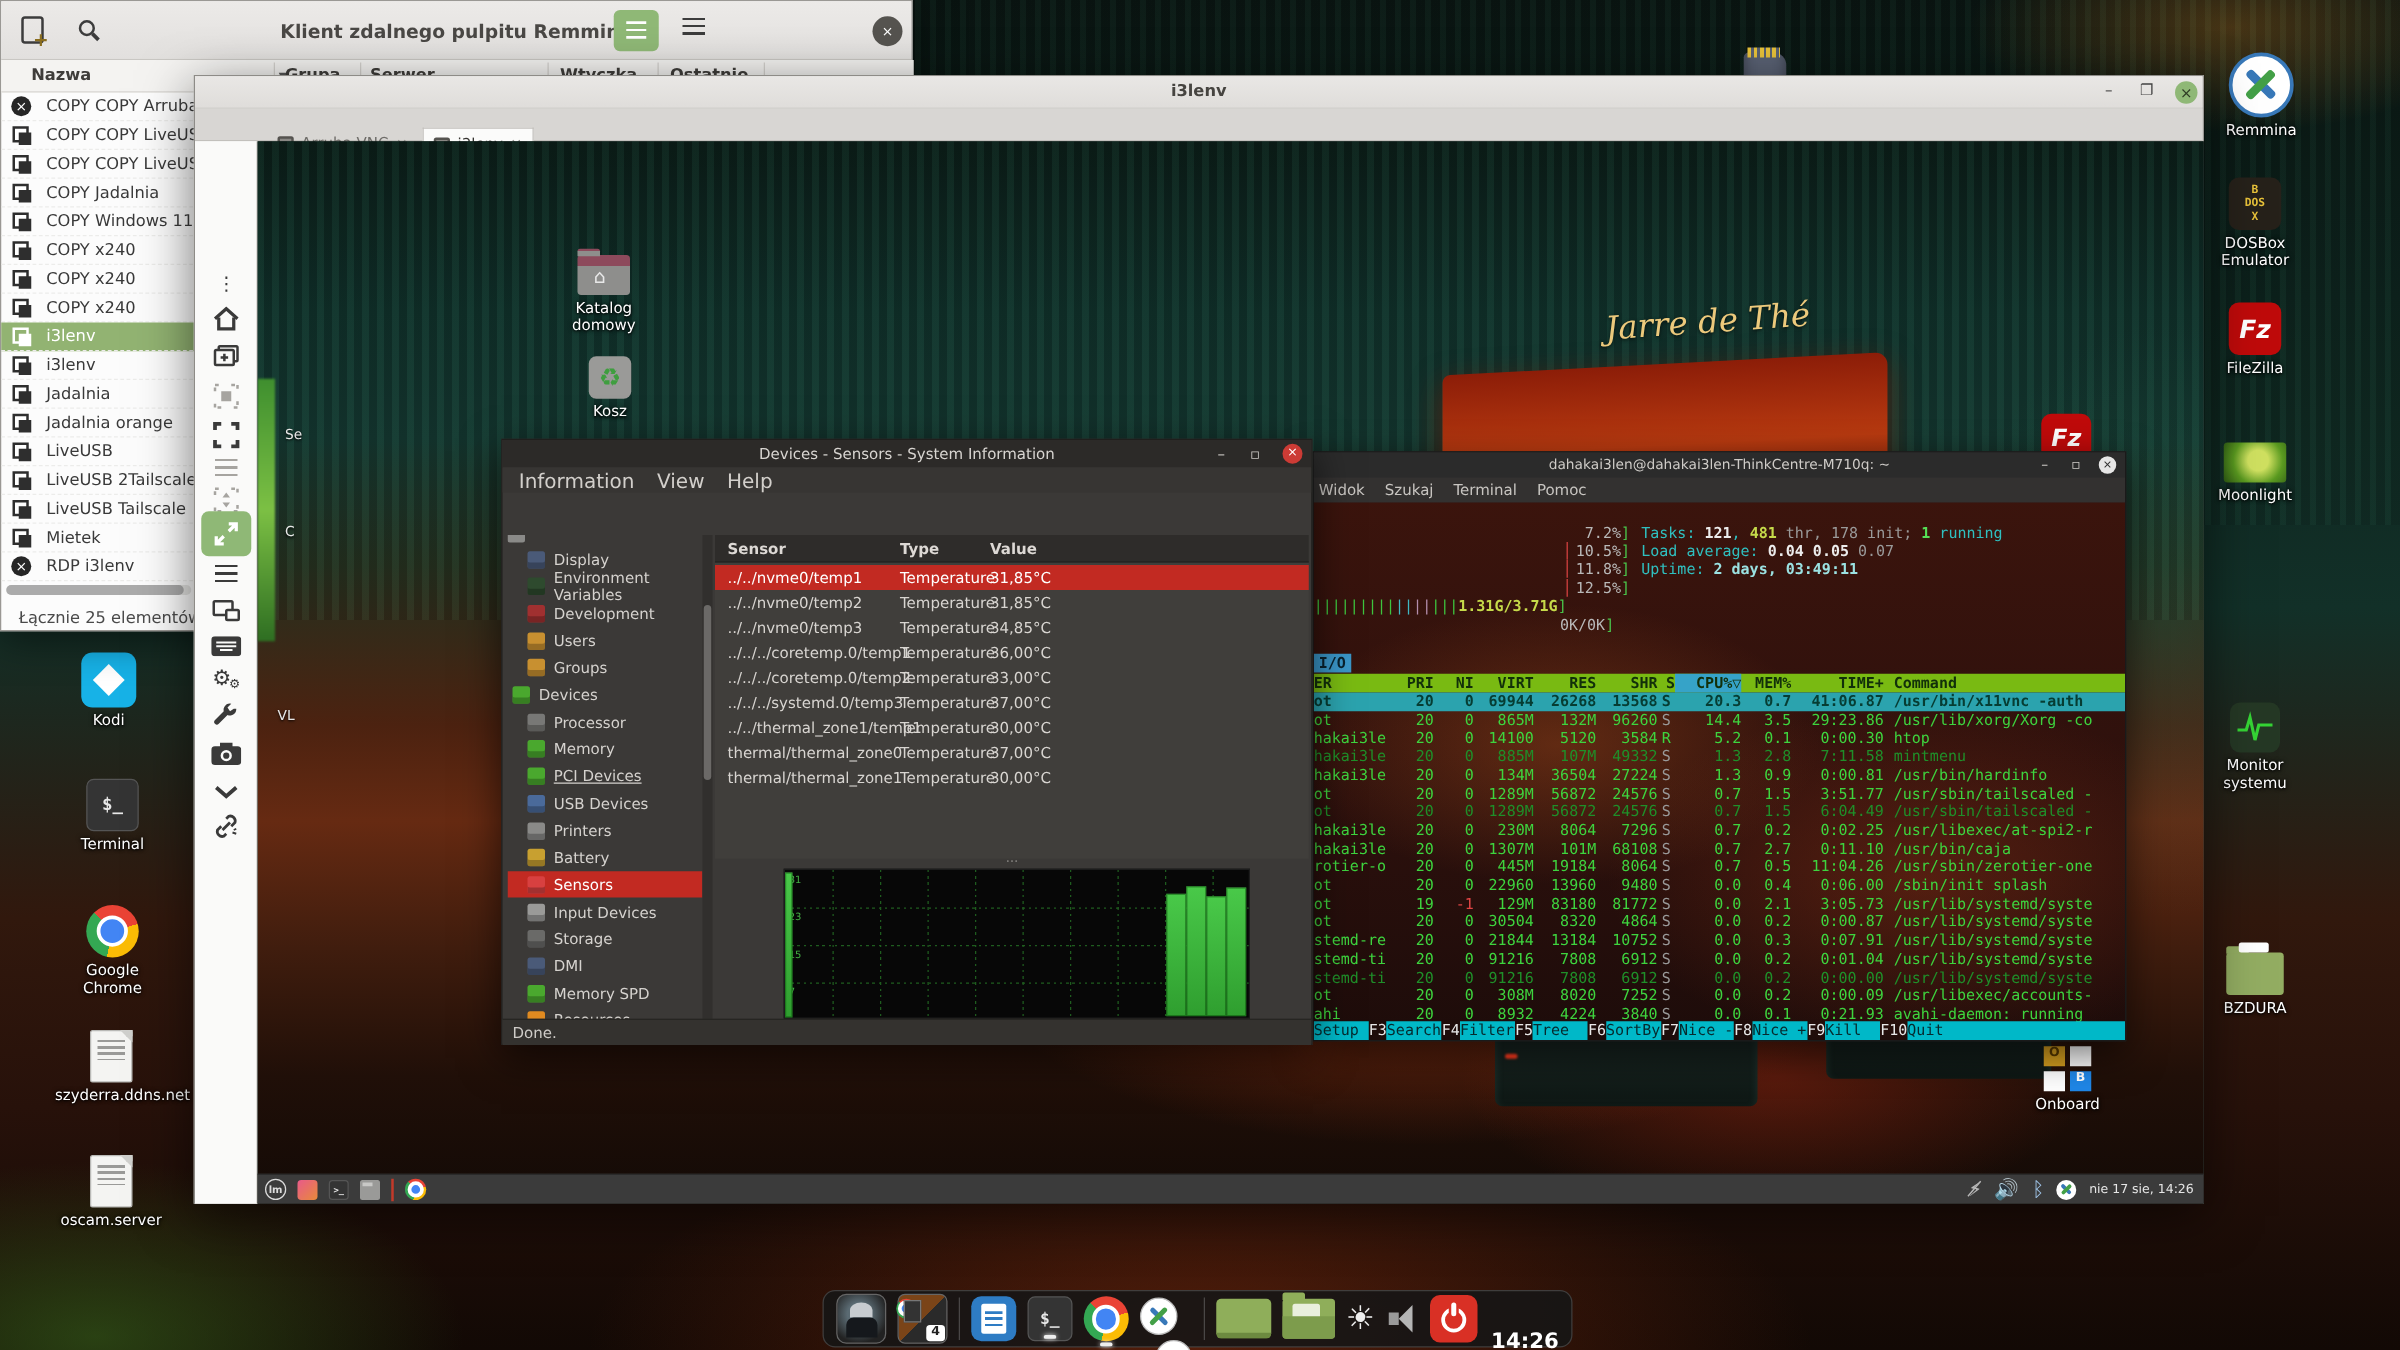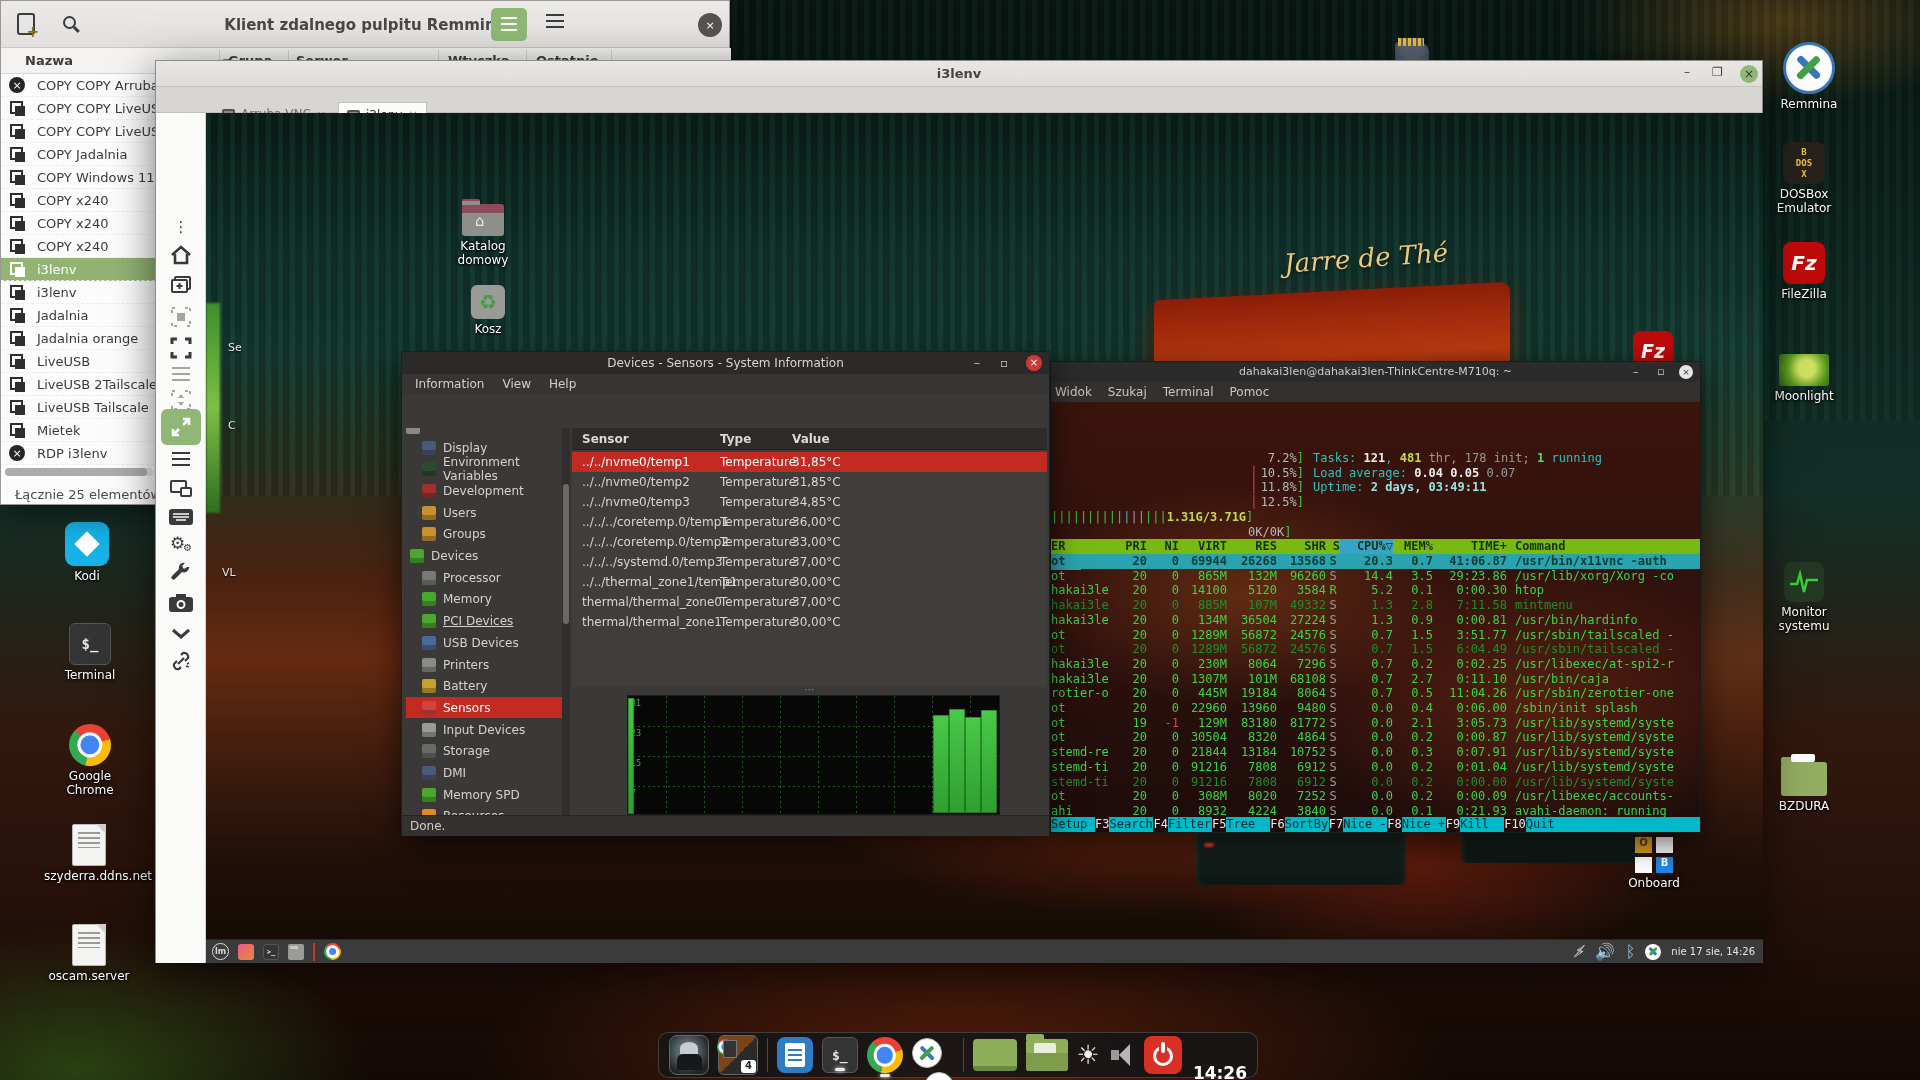--- a/index.html
+++ b/index.html
@@ -100,21 +100,21 @@
   #rtb-clock { font-size:10px; color:#e6e6e6; }
 
   
   #hardinfo { left:195px; top:238px; width:649px; height:485px; background:#3b3937; z-index:30; border:1px solid #1f1e1c; box-shadow:0 10px 30px rgba(0,0,0,.6); }
   #hi-titlebar { left:0; top:0; width:100%; height:22px; background:#2c2a28; display:flex; align-items:center; }
   #hi-title { position:absolute; width:100%; text-align:center; font-size:12px; color:#d8d5d1; }
   #hi-min { left:572px; top:4px; } #hi-max { left:598px; top:4px; }
   .hi-winbtn { position:absolute; color:#c8c5c1; font-size:12px; }
   #hi-close { left:624px; top:3px; width:16px; height:16px; background:#cc3b35; color:#fff; font-size:10px; }
   #hi-menubar { left:0; top:22px; width:100%; height:20px; background:#373533; display:flex; gap:18px; padding-left:13px; align-items:center; }
-  .hi-menu { font-size:12px; color:#d2cfcb; }
+  .hi-menu { font-size:16px; color:#d2cfcb; }
   #hi-toolbar { left:0; top:42px; width:100%; height:30px; background:#34322f; border-bottom:1px solid #262522; display:flex; align-items:center; font-size:12px; color:#d2cfcb; }
   .clipic { width:13px; height:15px; background:#d8d8d8; border:1px solid #777; border-radius:2px; position:relative; margin:0 6px 0 14px; }
   .clipic:before { content:""; position:absolute; left:3px; top:-3px; width:5px; height:3px; background:#3f6fae; }
   #hi-tree { left:4px; top:76px; width:156px; height:392px; overflow:hidden; }
   .tree-row { position:absolute; left:0; width:156px; height:21px; display:flex; align-items:center; gap:7px; font-size:12px; color:#d5d2ce; }
   .tree-row.sel { background:#c22a22; color:#fff; }
   .tree-ic { width:14px; height:14px; border-radius:2px; flex:none; }
   #hi-vscroll { left:160px; top:76px; width:8px; height:392px; background:#312f2d; }
   #hi-vscroll > div { position:absolute; left:1px; top:56px; width:6px; height:140px; background:#6b6967; border-radius:3px; }
   #hi-table { left:170px; top:76px; width:475px; height:259px; background:#403e3b; }
@@ -138,21 +138,21 @@
   .t-btn { position:absolute; top:3px; color:#cfccc8; font-size:11px; }
   #t-close { width:14px; height:14px; background:#e6e6e6; color:#333; font-size:9px; }
   #t-menubar { left:0; top:20px; width:100%; height:20px; background:#333130; display:flex; gap:16px; padding-left:4px; align-items:center; }
   .t-menu { font-size:12px; color:#c8c5c1; }
   #t-content { left:0; top:40px; width:649px; height:430px; font-family:"DejaVu Sans Mono", monospace; font-size:12px; line-height:14.7px; color:#3ed43e; overflow:hidden;
     background:
       radial-gradient(300px 160px at 30% 45%, rgba(190,90,30,.35), transparent 70%),
       radial-gradient(360px 200px at 75% 70%, rgba(170,60,25,.35), transparent 70%),
       linear-gradient(180deg, rgba(60,18,10,.92), rgba(45,14,10,.92) 55%, rgba(28,10,8,.94));
   }
-  .hline { position:absolute; white-space:pre;margin-top:32px; }
+  .hline { position:absolute; white-space:pre; }
   .meter { right:396px; text-align:right; }
   .c-lbl { color:#2fc0c0; } .c-num { color:#ececec; font-weight:bold; } .c-thr { color:#c6da4a; font-weight:bold; }
   .c-dim { color:#9a9a9a; } .c-ok { color:#56e056; font-weight:bold; } .c-up { color:#9be2e2; font-weight:bold; }
   .c-gray { color:#b8b8b8; } .c-br { color:#49c249; }
   .pipe-g { color:#3ec43e; } .pipe-c { color:#3fb8c4; } .pipe-v { color:#b48ead; }
   #io-tab { left:0px; top:121px; background:#3a96c8; color:#09222e; padding:0 4px; font-weight:bold; }
   #htop-hdr { position:absolute; left:0; top:137px; width:649px; height:15px; background:#79ba12; color:#12300a; display:flex; font-weight:bold; }
   .hc { flex:none; overflow:hidden; white-space:pre; }
   .hc.cpu-hl { background:#36a3c8; }
   .prow { position:absolute; left:0; width:649px; height:14.7px; display:flex; white-space:pre; }

